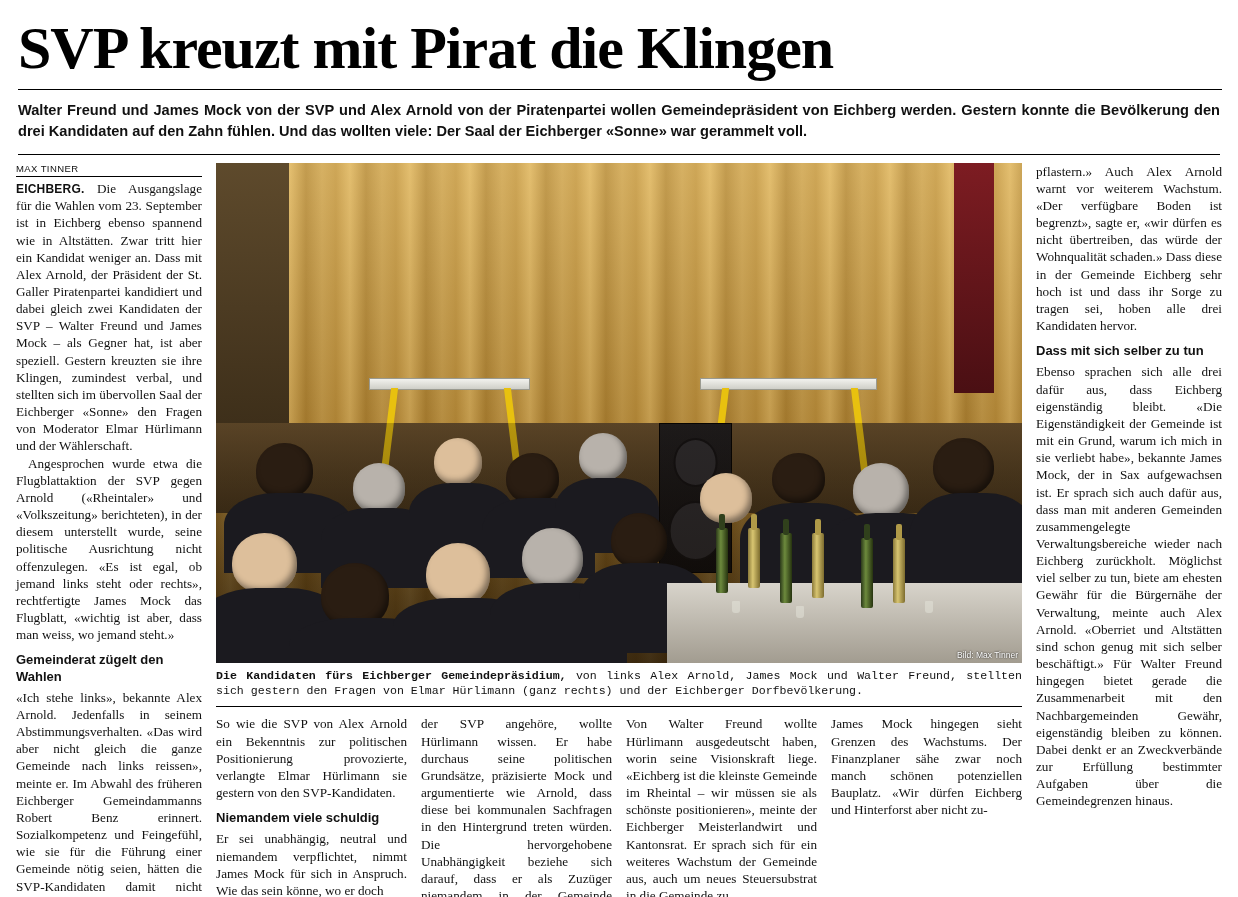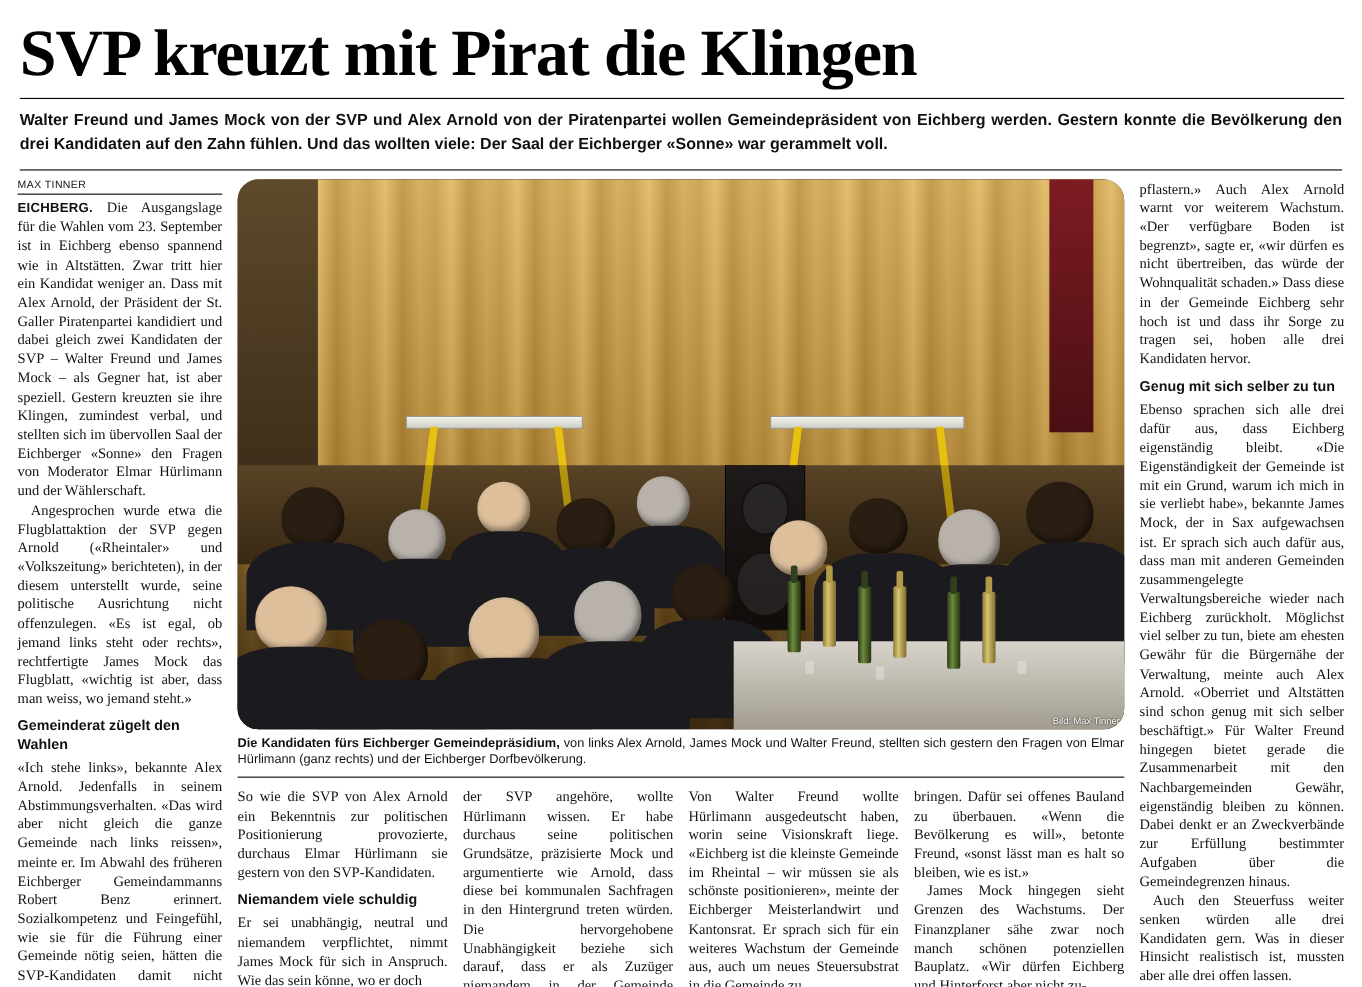--- a/index.html
+++ b/index.html
@@ -99,34 +99,33 @@
   }
 
   
   .photo-block { position: relative; }
   .photo {
     position: relative;
     width: 100%;
     height: 500px;
     overflow: hidden;
     background: #1a1208;
-    border-radius: 19px;
   }
   .credit {
     position: absolute;
     right: 4px;
     bottom: 3px;
     font-family: "Liberation Sans", sans-serif;
     font-size: 8.5px;
     color: #ffffff;
     text-shadow: 0 0 2px #000;
     z-index: 40;
   }
   .caption {
-    font-family: Liberation Sans, sans-serif;
+    font-family: Liberation Mono, monospace;
     font-size: 11.6px;
     line-height: 1.33;
     margin: 5px 0 0 0;
     text-align: justify;
     color: #111;
   }
   .caption b { font-weight: bold; }
   .caption-rule {
     border: 0;
     border-top: 1px solid #000;
@@ -364,40 +363,38 @@
 
           <span class="credit">Bild: Max Tinner</span>
         </div>
 
         <p class="caption"><b>Die Kandidaten fürs Eichberger Gemeindepräsidium,</b><span> von links Alex Arnold, James Mock und Walter Freund, stellten sich gestern den Fragen von Elmar Hürlimann (ganz rechts) und der Eichberger Dorfbevölkerung.</span></p>
         <hr class="caption-rule">
       </div>
 
       <div class="sub-cols">
         <div class="sub-col">
-          <p class="body">So wie die SVP von Alex Arnold ein Bekenntnis zur politischen Positionierung provozierte, durchaus Elmar Hürlimann sie gestern von den SVP-Kandidaten.</p>
+          <p class="body">So wie die SVP von Alex Arnold ein Bekenntnis zur politischen Positionierung provozierte, verlangte Elmar Hürlimann sie gestern von den SVP-Kandidaten.</p>
           <h2 class="sub">Niemandem viele schuldig</h2>
           <p class="body">Er sei unabhängig, neutral und niemandem verpflichtet, nimmt James Mock für sich in Anspruch. Wie das sein könne, wo er doch</p>
         </div>
         <div class="sub-col">
           <p class="body">der SVP angehöre, wollte Hürlimann wissen. Er habe durchaus seine politischen Grundsätze, präzisierte Mock und argumentierte wie Arnold, dass diese bei kommunalen Sachfragen in den Hintergrund treten würden. Die hervorgehobene Unabhängigkeit beziehe sich darauf, dass er als Zuzüger niemandem in der Gemeinde Gefälligkeiten schuldig sei.</p>
         </div>
         <div class="sub-col">
           <p class="body">Von Walter Freund wollte Hürlimann ausgedeutscht haben, worin seine Visionskraft liege. «Eichberg ist die kleinste Gemeinde im Rheintal – wir müssen sie als schönste positionieren», meinte der Eichberger Meisterlandwirt und Kantonsrat. Er sprach sich für ein weiteres Wachstum der Gemeinde aus, auch um neues Steuersubstrat in die Gemeinde zu</p>
         </div>
         <div class="sub-col">
-          <p class="body">bringen. Dafür sei offenes Bauland zu überbauen. «Wenn die Bevölkerung es will», betonte Freund, «sonst lässt man es halt so bleiben, wie es ist.»</p>
           <p class="body">James Mock hingegen sieht Grenzen des Wachstums. Der Finanzplaner sähe zwar noch manch schönen potenziellen Bauplatz. «Wir dürfen Eichberg und Hinterforst aber nicht zu-</p>
         </div>
       </div>
 
     </div>
 
     <div class="col">
       <p class="body">pflastern.» Auch Alex Arnold warnt vor weiterem Wachstum. «Der verfügbare Boden ist begrenzt», sagte er, «wir dürfen es nicht übertreiben, das würde der Wohnqualität schaden.» Dass diese in der Gemeinde Eichberg sehr hoch ist und dass ihr Sorge zu tragen sei, hoben alle drei Kandidaten hervor.</p>
-      <h2 class="sub">Genug mit sich selber zu tun</h2>
+      <h2 class="sub">Dass mit sich selber zu tun</h2>
       <p class="body">Ebenso sprachen sich alle drei dafür aus, dass Eichberg eigenständig bleibt. «Die Eigenständigkeit der Gemeinde ist mit ein Grund, warum ich mich in sie verliebt habe», bekannte James Mock, der in Sax aufgewachsen ist. Er sprach sich auch dafür aus, dass man mit anderen Gemeinden zusammengelegte Verwaltungsbereiche wieder nach Eichberg zurückholt. Möglichst viel selber zu tun, biete am ehesten Gewähr für die Bürgernähe der Verwaltung, meinte auch Alex Arnold. «Oberriet und Altstätten sind schon genug mit sich selber beschäftigt.» Für Walter Freund hingegen bietet gerade die Zusammenarbeit mit den Nachbargemeinden Gewähr, eigenständig bleiben zu können. Dabei denkt er an Zweckverbände zur Erfüllung bestimmter Aufgaben über die Gemeindegrenzen hinaus.</p>
-      <p class="body">Auch den Steuerfuss weiter senken würden alle drei Kandidaten gern. Was in dieser Hinsicht realistisch ist, mussten aber alle drei offen lassen.</p>
 
     </div>
 
   </div>
 </div>
 
 </body></html>

